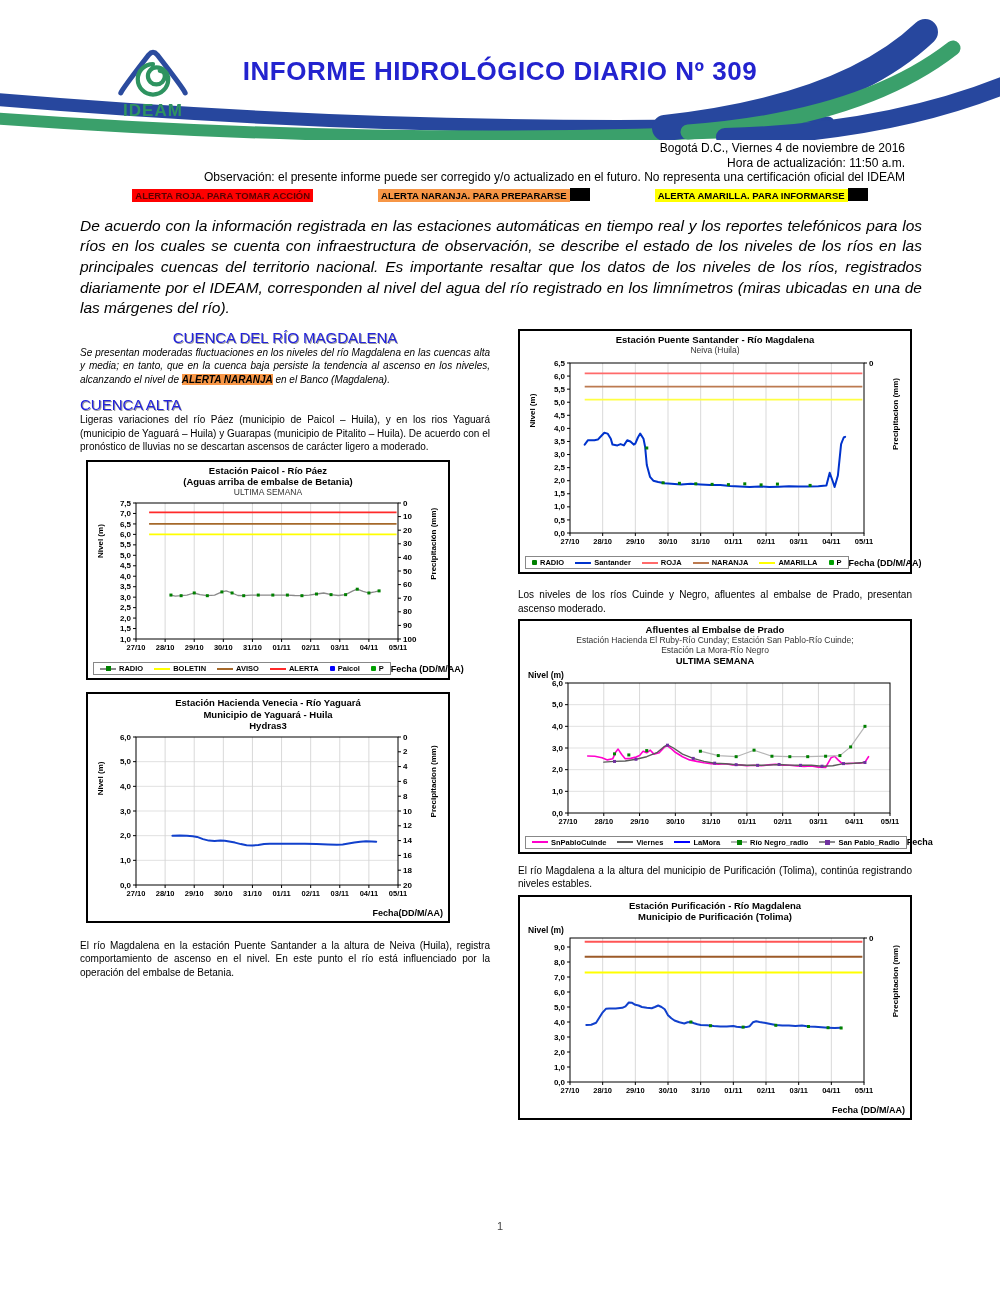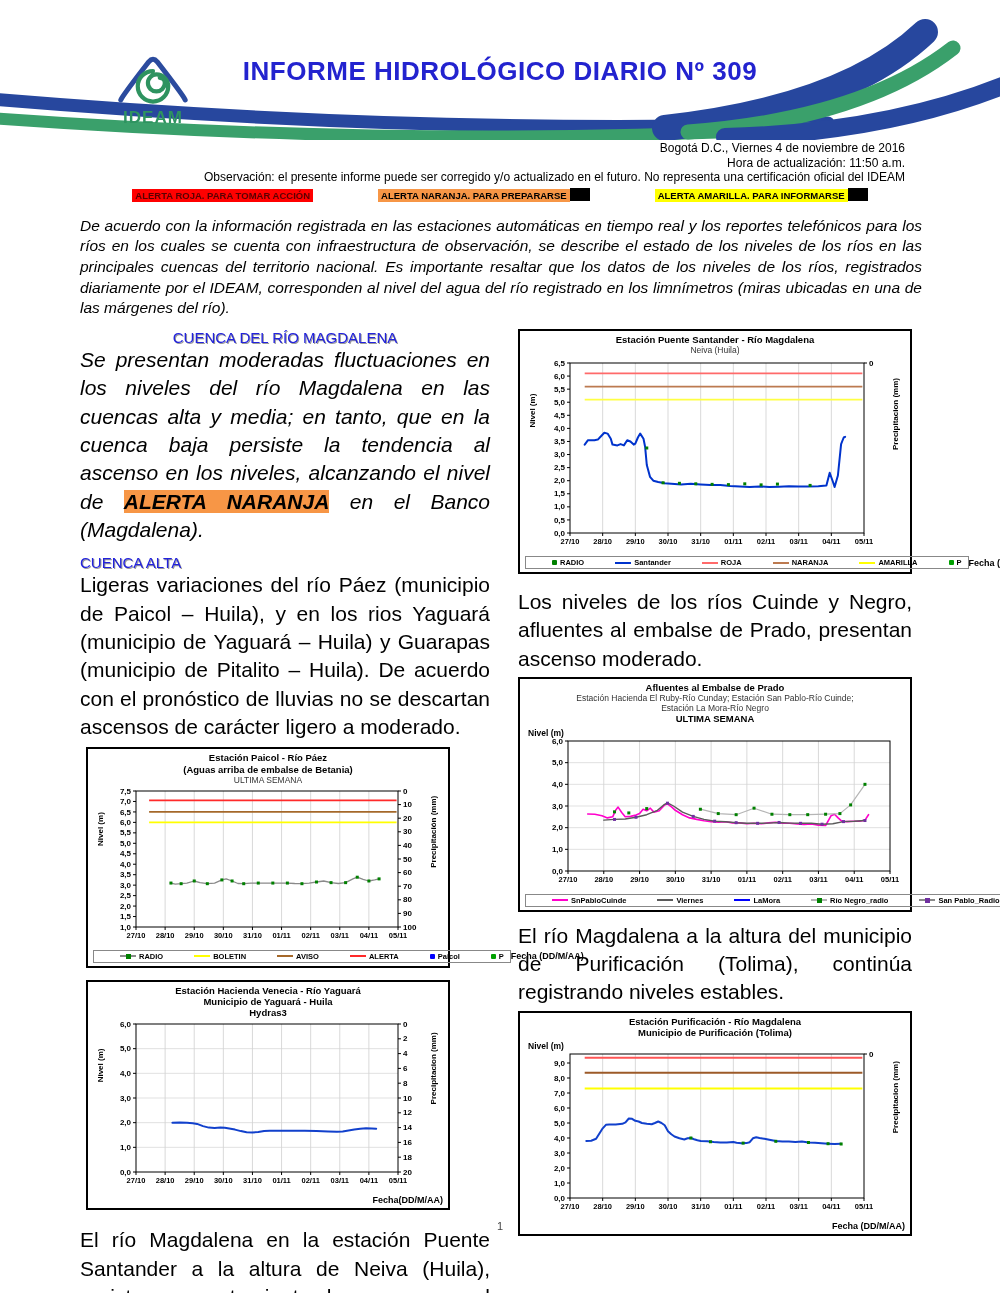--- a/index.html
+++ b/index.html
@@ -1,20 +1,20 @@
 <!DOCTYPE html>
 <html><head>
 <meta charset="utf-8">
 <style>
   html,body{margin:0;padding:0;background:#fff;}
   body{width:1000px;height:1293px;overflow:hidden;font-family:"Liberation Sans",sans-serif;color:#000;position:relative;}
   
   .header{position:relative;height:135px;}
   .swoosh{position:absolute;left:0;top:0;width:1000px;height:140px;}
-  .logo{position:absolute;left:98px;top:44px;width:110px;text-align:center;}
+  .logo{position:absolute;left:98px;top:37px;width:110px;text-align:center;}
   .logo-name{color:#2e9360;font-weight:bold;font-size:17px;letter-spacing:1px;margin-top:-6px;}
   .doc-title{position:absolute;left:0;top:56px;width:1000px;text-align:center;
     color:#2323cf;font-weight:bold;font-size:26px;letter-spacing:0.5px;}
   
   .dateblock{margin:6px 95px 0 0;text-align:right;font-size:12px;line-height:1.22;}
   .obsline{text-align:right;}
   
   .chips{margin-top:0;display:flex;justify-content:center;gap:65px;align-items:center;}
   .chip{font-size:9.5px;font-weight:bold;padding:1px 3px;white-space:nowrap;color:#000;display:inline-block;}
   .chip-red{background:#ff0000;color:#5a0000;}
@@ -22,33 +22,33 @@
   .chip-yellow{background:#ffff00;}
   .blackbox{display:inline-block;width:20px;height:13px;background:#000;vertical-align:middle;}
   
   .intro{margin:13px 78px 0 80px;font-size:15.5px;font-style:italic;text-align:justify;line-height:1.33;}
   
   .cols{display:flex;margin:10px 0 0 80px;gap:28px;}
   .col-left{width:410px;}
   .col-right{width:394px;}
   .sec-heading{color:#2222dd;font-weight:normal;font-size:15px;text-shadow:1px 1px 0 #9a9a9a;}
   .center{text-align:center;}
-  .para{font-size:21px;line-height:1.35;text-align:justify;}
+  .para{font-size:10px;line-height:1.35;text-align:justify;}
   .italic{font-style:italic;}
   .hl-orange{background:#f79646;font-weight:bold;}
   
   .chart-box{border:2px solid #000;background:#fff;padding:3px 3px 2px 3px;}
   .cb-left{width:354px;margin-left:6px;}
   .cb-right{width:384px;}
   .chart-titles{text-align:center;line-height:1.18;}
   .t-b{font-weight:bold;font-size:9.5px;}
   .t-n{font-size:8.5px;color:#333;}
   .chart-bottom{display:flex;align-items:center;justify-content:space-between;padding:1px 2px 1px 2px;}
   .legend{display:flex;align-items:center;border:1px solid #888;padding:1px 6px;gap:11px;flex:0 1 auto;}
-  .legend-item{display:flex;align-items:center;gap:3px;font-size:7.5px;font-weight:bold;white-space:nowrap;margin-left:20px;}
+  .legend-item{display:flex;align-items:center;gap:3px;font-size:7.5px;font-weight:bold;white-space:nowrap;}
   .sw{position:relative;display:inline-block;}
   .sw-line{width:16px;height:2px;}
   .sw-dot{width:5px;height:5px;border-radius:1px;}
   .sw-ld{width:16px;height:2px;}
   .sw-ld .d{position:absolute;left:5.5px;top:-1.5px;width:5px;height:5px;}
   .xlab{font-size:9px;font-weight:bold;white-space:nowrap;margin-left:auto;}
   .gap4{height:4px;} .gap6{height:6px;} .gap10{height:10px;} .gap12{height:12px;} .gap14{height:14px;} .gap16{height:16px;}
   .pagenum{position:absolute;left:0;top:1220px;width:1000px;text-align:center;font-size:11px;color:#444;}
 </style>
 </head>

